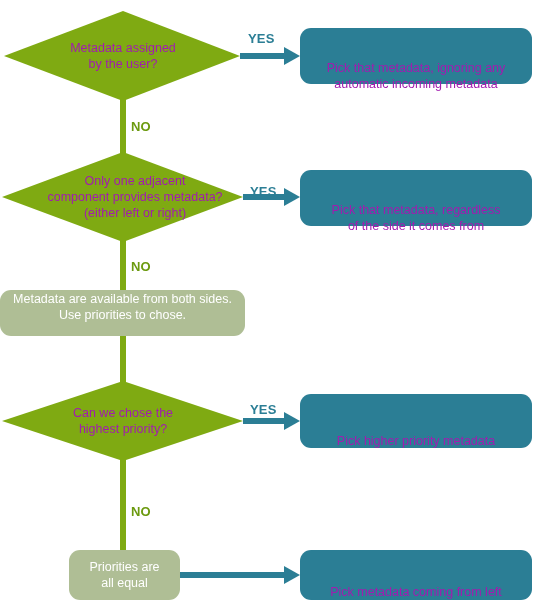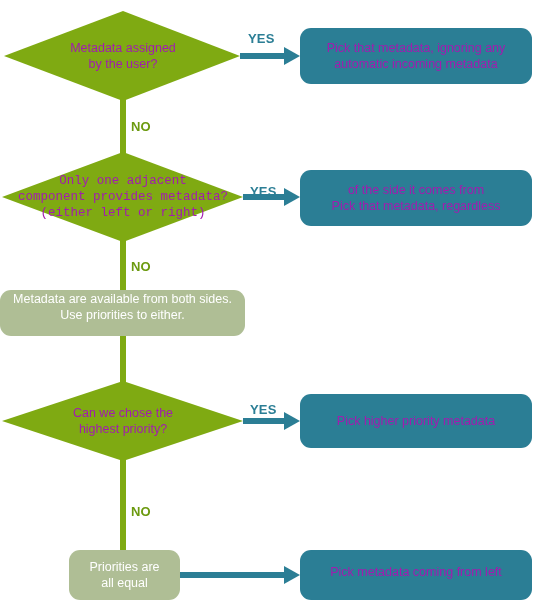--- a/index.html
+++ b/index.html
@@ -35,20 +35,21 @@
     text-align: center;
     color: #a21caf;
     line-height: 1.28;
     pointer-events: none;
   }
   .diamond-text {
     font-size: 12.5px;
   }
   .box-text {
     font-size: 12.5px;
+    margin-top: 20px;
   }
   .sage-text {
     font-size: 12.5px;
     color: #ffffff;
   }
   .edge-label {
     position: absolute;
     font-size: 13px;
     font-weight: bold;
     letter-spacing: 0.2px;
@@ -121,43 +122,43 @@
 
     <div class="edge-label label-no" style="left:131px; top:119px;">NO</div>
 
     <div class="node-text box-text" style="left:304px; top:28px; width:224px; height:56px;">
       <div>
         <div>Pick that metadata, ignoring any</div>
         <div>automatic incoming metadata</div>
       </div>
     </div>
 
-    <div class="node-text diamond-text" style="left:5px; top:165px; width:236px; height:64px;font-family:Liberation Mono, monospace;">
+    <div class="node-text diamond-text" style="left:17px; top:165px; width:236px; height:64px;">
       <div>
         <div>Only one adjacent</div>
         <div>component provides metadata?</div>
         <div>(either left or right)</div>
       </div>
     </div>
 
     <div class="edge-label label-yes" style="left:250px; top:184px;">YES</div>
 
     <div class="edge-label label-no" style="left:131px; top:259px;">NO</div>
 
     <div class="node-text box-text" style="left:304px; top:170px; width:224px; height:56px;">
       <div>
+        <div>Pick that metadata, regardless</div>
         <div>of the side it comes from</div>
-        <div>Pick that metadata, regardless</div>
       </div>
     </div>
 
     <div class="node-text sage-text" style="left:4px; top:290px; width:237px; height:34px;">
       <div>
         <div>Metadata are available from both sides.</div>
-        <div>Use priorities to either.</div>
+        <div>Use priorities to chose.</div>
       </div>
     </div>
 
     <div class="node-text diamond-text" style="left:28px; top:390px; width:190px; height:62px;">
       <div>
         <div>Can we chose the</div>
         <div>highest priority?</div>
       </div>
     </div>
 

